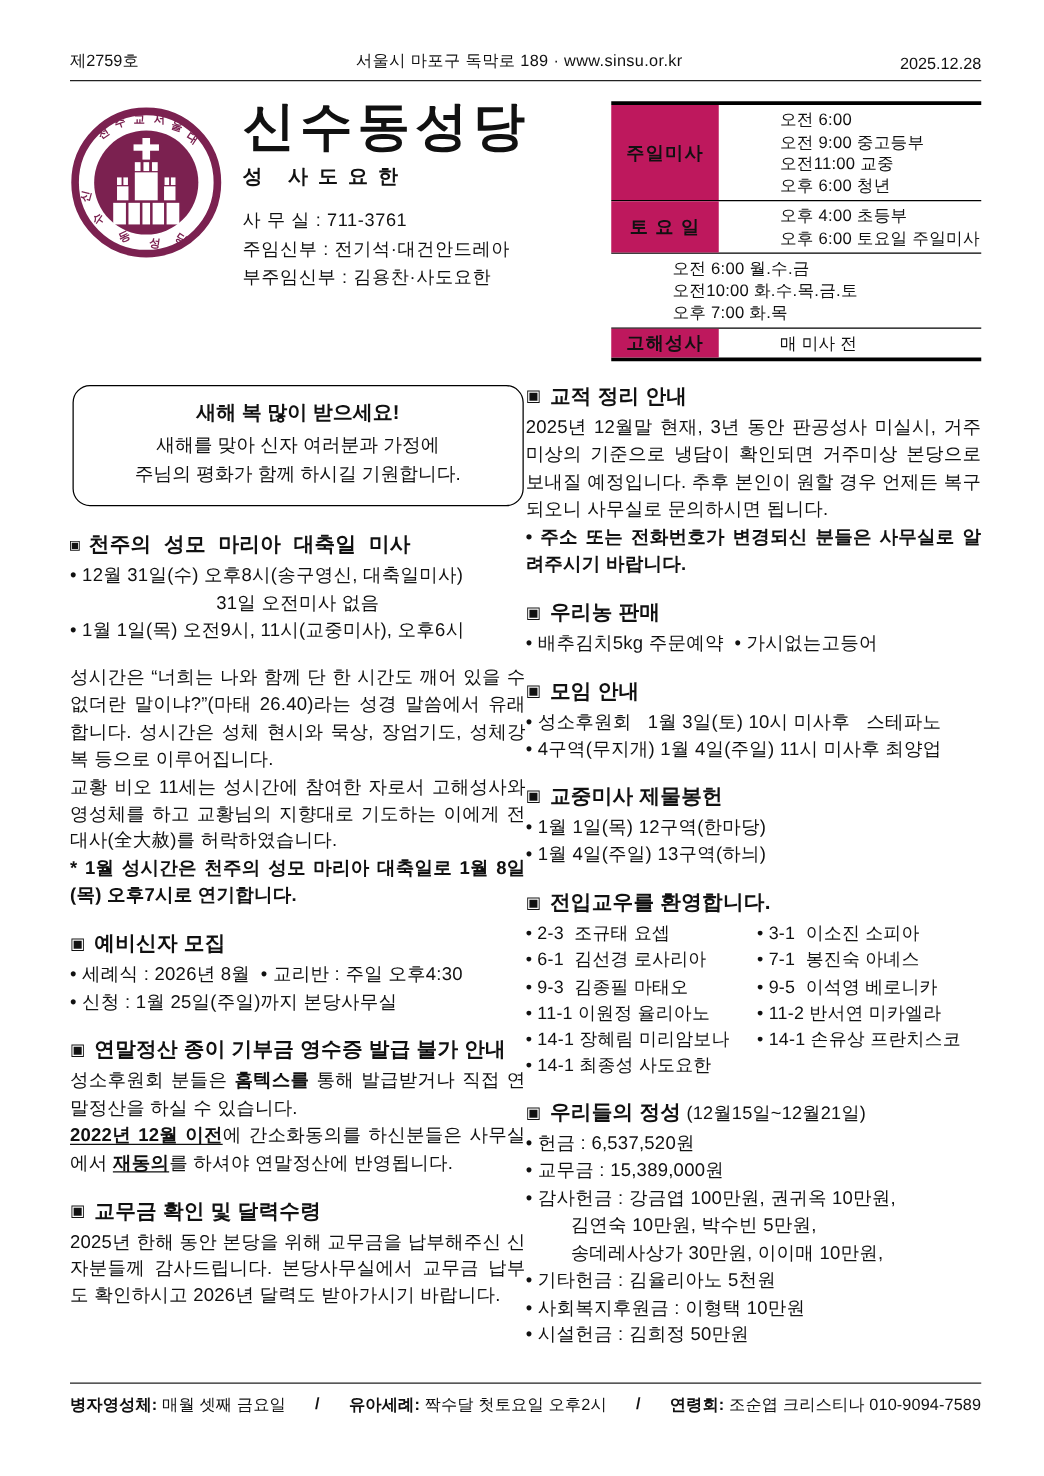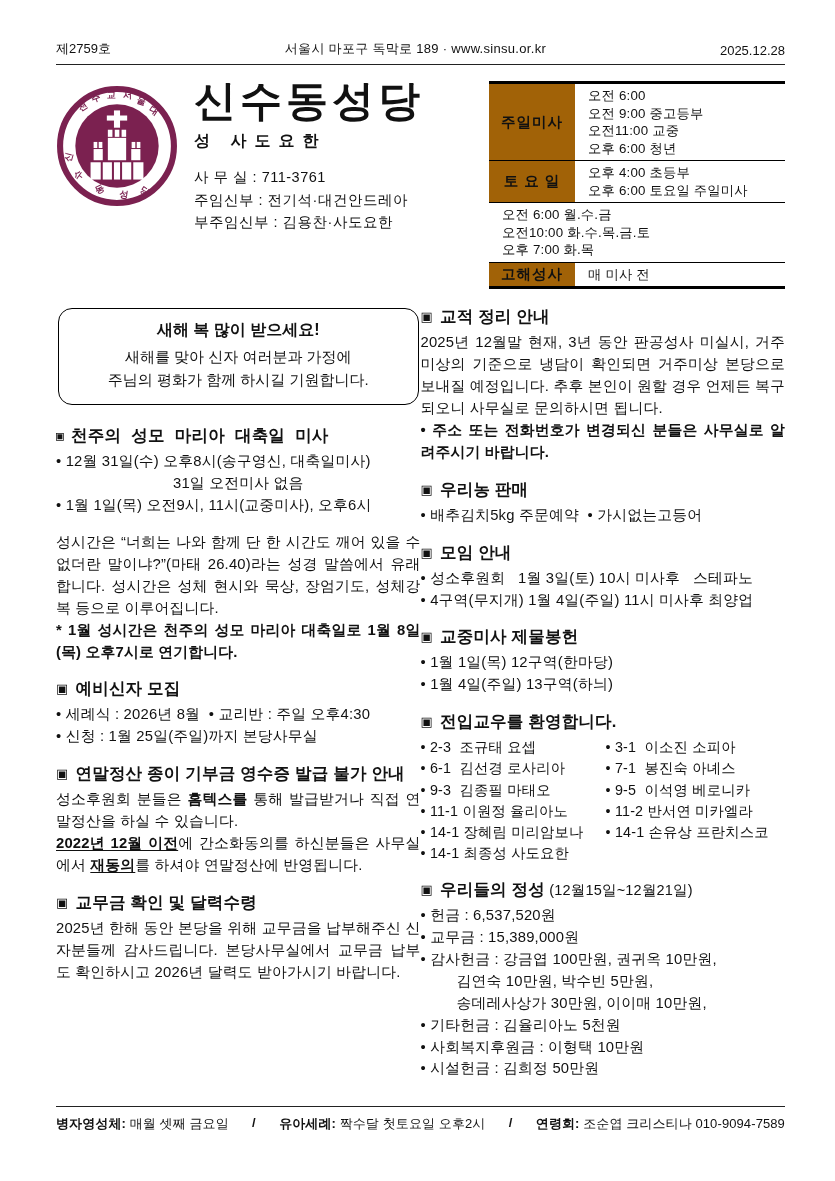--- a/index.html
+++ b/index.html
@@ -16,23 +16,23 @@
   .masthead{display:flex;margin-top:14px;align-items:flex-start;}
   .logo-wrap{width:128px;flex:0 0 128px;padding-top:6px;}
   .mast-center{flex:1;padding-left:10px;}
   .church-name{font-size:42px;font-weight:bold;letter-spacing:4px;line-height:1.05;}
   .patron{font-size:16px;font-weight:bold;letter-spacing:8px;margin-top:8px;}
   .contact{margin-top:14px;font-size:14.5px;line-height:1.55;letter-spacing:.5px;}
   
   .mass-table{width:296px;flex:0 0 296px;border-top:3px solid #000;border-bottom:3px solid #000;margin-top:2px;}
   .mass-row{display:flex;align-items:stretch;}
   .mass-row + .mass-row{border-top:1.3px solid #000;}
-  .mass-label{width:86px;background:#a16207;display:flex;align-items:center;justify-content:center;
+  .mass-label{width:86px;background:#be185d;display:flex;align-items:center;justify-content:center;
     font-weight:bold;font-size:14.5px;letter-spacing:1px;}
-  .mass-times{flex:1;padding:3px 0 3px 13px;font-size:13.3px;line-height:1.32;letter-spacing:.2px;}
+  .mass-times{flex:1;padding:3px 0 3px 13px;font-size:13.3px;line-height:1.32;letter-spacing:.2px;margin-left:36px;}
   
   .columns{display:flex;margin-top:17px;}
   .col{flex:1;min-width:0;}
   .section{margin-bottom:15px;}
   .sec-title{font-size:16.5px;font-weight:bold;margin:0 0 4px 0;letter-spacing:.2px;}
   .sec-title .marker{font-size:13px;margin-right:7px;position:relative;top:-1px;}
   .sec-title .note{font-weight:normal;font-size:14.5px;}
   .line{font-size:14.8px;line-height:1.48;text-align:justify;letter-spacing:.2px;}
   .line.bullet,.line.bullet-bold{white-space:pre-wrap;text-align:left;}
   .line.bullet-bold{font-weight:bold;white-space:normal;text-align:justify;}
@@ -154,20 +154,21 @@
           <div class="g-line">주님의 평화가 함께 하시길 기원합니다.</div>
         </div>
         <div class="section">
           <h3 class="sec-title" style="margin: 0px 0px 4px; font-family: Liberation Mono, monospace;"><span class="marker">▣</span><span>천주의 성모 마리아 대축일 미사</span></h3>
           <div class="line bullet">• 12월 31일(수) 오후8시(송구영신, 대축일미사)</div>
           <div class="line center">31일 오전미사 없음</div>
           <div class="line bullet">• 1월 1일(목) 오전9시, 11시(교중미사), 오후6시</div>
         </div>
         <div class="section">
           <div class="line body">성시간은 “너희는 나와 함께 단 한 시간도 깨어 있을 수 없더란 말이냐?”(마태 26.40)라는 성경 말씀에서 유래합니다. 성시간은 성체 현시와 묵상, 장엄기도, 성체강복 등으로 이루어집니다.</div>
+          <div class="line body">교황 비오 11세는 성시간에 참여한 자로서 고해성사와 영성체를 하고 교황님의 지향대로 기도하는 이에게 전대사(全大赦)를 허락하였습니다.</div>
           <div class="line bold">* 1월 성시간은 천주의 성모 마리아 대축일로 1월 8일(목) 오후7시로 연기합니다.</div>
         </div>
         <div class="section">
           <h3 class="sec-title" style="margin: 0px 0px 4px;"><span class="marker">▣</span><span>예비신자 모집</span></h3>
           <div class="line bullet">• 세례식 : 2026년 8월  • 교리반 : 주일 오후4:30</div>
           <div class="line bullet">• 신청 : 1월 25일(주일)까지 본당사무실</div>
         </div>
         <div class="section">
           <h3 class="sec-title" style="margin: 0px 0px 4px;"><span class="marker">▣</span><span>연말정산 종이 기부금 영수증 발급 불가 안내</span></h3>
           <div class="line body"><span>성소후원회 분들은 </span><span style="font-weight: bold;">홈텍스를</span><span> 통해 발급받거나 직접 연말정산을 하실 수 있습니다.</span></div>

